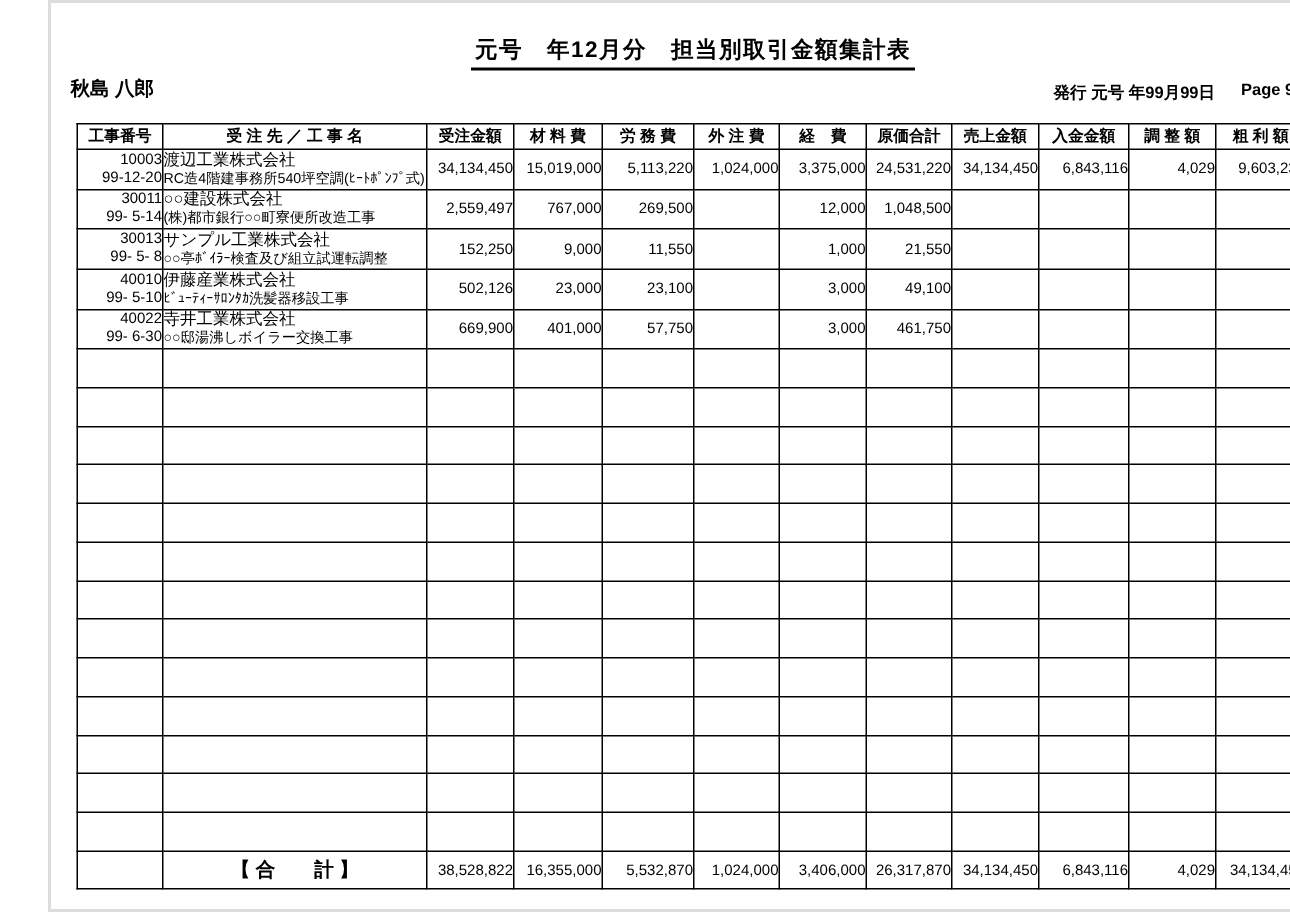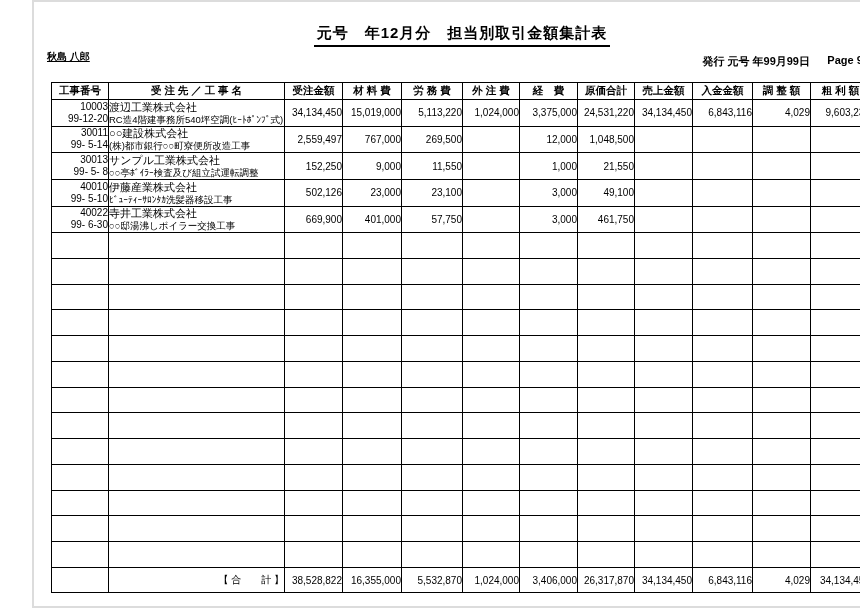--- a/index.html
+++ b/index.html
@@ -14,21 +14,21 @@
     overflow:hidden;
     margin-left:32px;
   }
   .title-row{position:absolute;top:22px;left:0;right:0;text-align:center;}
   .title{
     display:inline-block;
     font-size:15px;font-weight:bold;letter-spacing:1px;
     border-bottom:2px solid #000;padding:0 3px 2px 3px;
     white-space:pre;
   }
-  .staff{position:absolute;left:13px;top:48px;font-size:10px;font-weight:bold;white-space:pre;text-decoration:underline;}
+  .staff{position:absolute;left:13px;top:48px;font-size:13px;font-weight:bold;white-space:pre;}
   .issue{position:absolute;top:52px;right:80px;font-size:11px;font-weight:bold;white-space:pre;}
   .pageno{position:absolute;top:52px;right:15px;font-size:11px;font-weight:bold;white-space:pre;}
 
   table.report{
     position:absolute;left:17px;top:80px;
     width:819px;height:511px;
     border-collapse:collapse;table-layout:fixed;border-radius:31px;
   }
   .report th,.report td{
     border:1px solid #000;
@@ -39,21 +39,21 @@
   thead tr{height:17px;}
   tbody tr{height:24.7px;}
   tfoot tr{height:25px;}
   .report th{font-size:10.5px;font-weight:bold;text-align:center;white-space:pre;}
   .c-code{text-align:right;font-size:10px;line-height:1.2;white-space:pre;}
   .c-code .date{font-size:10px;}
   .c-name{text-align:left;padding:0 2px;line-height:1.2;}
   .c-name .client{font-size:11px;white-space:nowrap;}
   .c-name .project{font-size:9.5px;white-space:nowrap;}
   .num{text-align:right;font-size:10px;padding:0 4px 0 0;white-space:nowrap;}
-  .total-label{text-align:right;font-size:10px;font-weight:normal;white-space:pre;}
+  .total-label{text-align:center;font-size:13px;font-weight:bold;white-space:pre;}
 </style>
 </head>
 <body>
 
 <div class="page">
 
   <div class="title-row">
     <span class="title">元号　年12月分　担当別取引金額集計表</span>
   </div>
 

